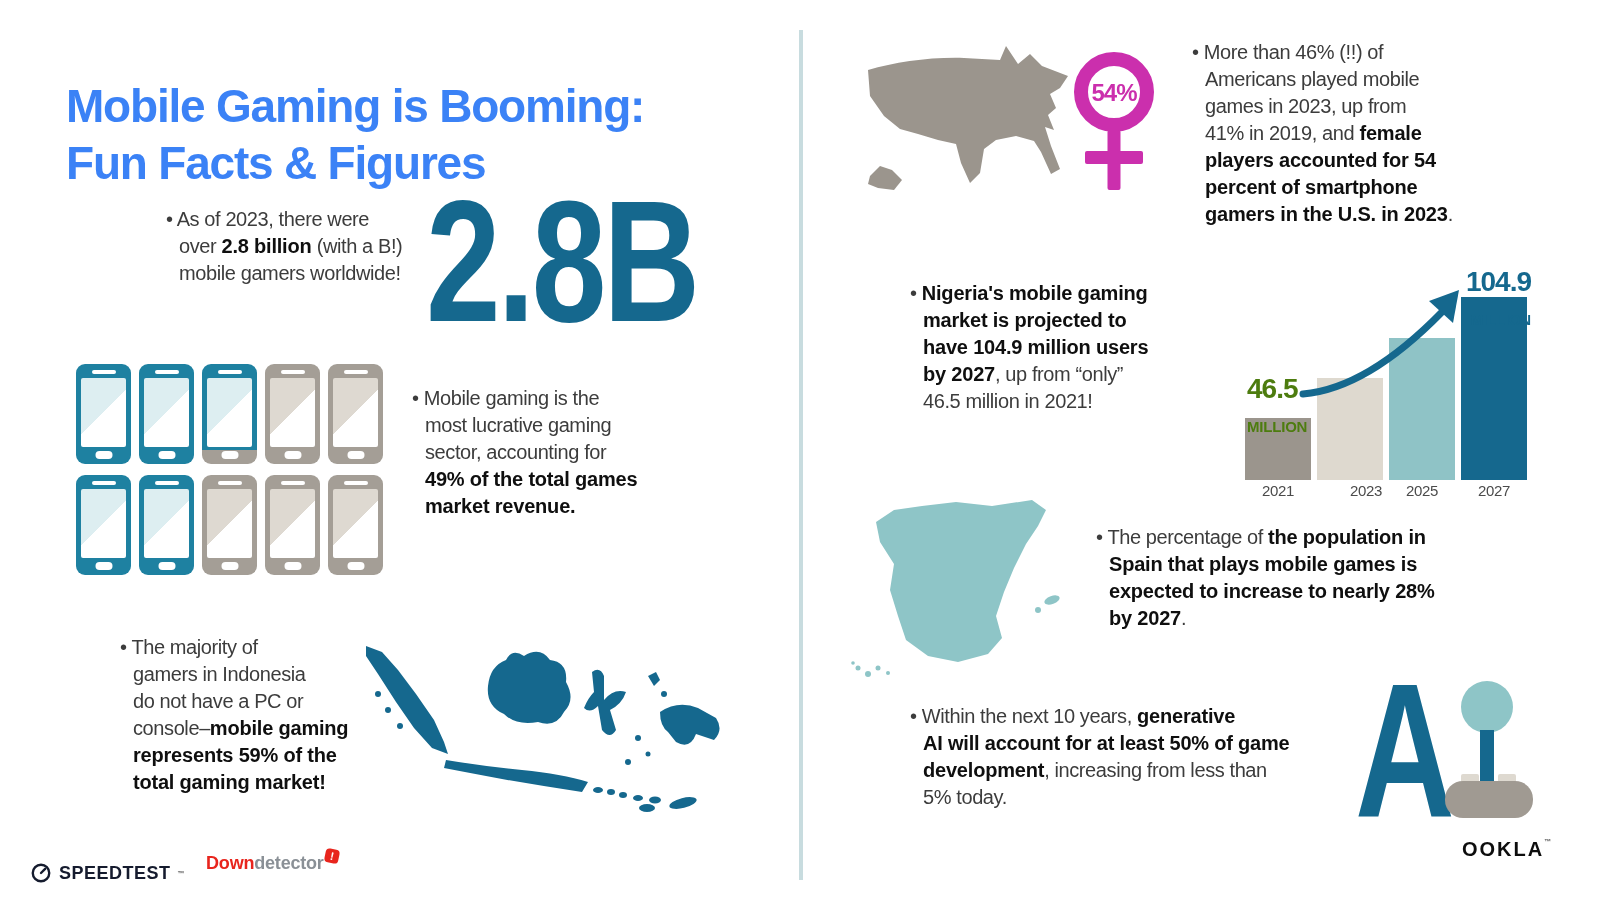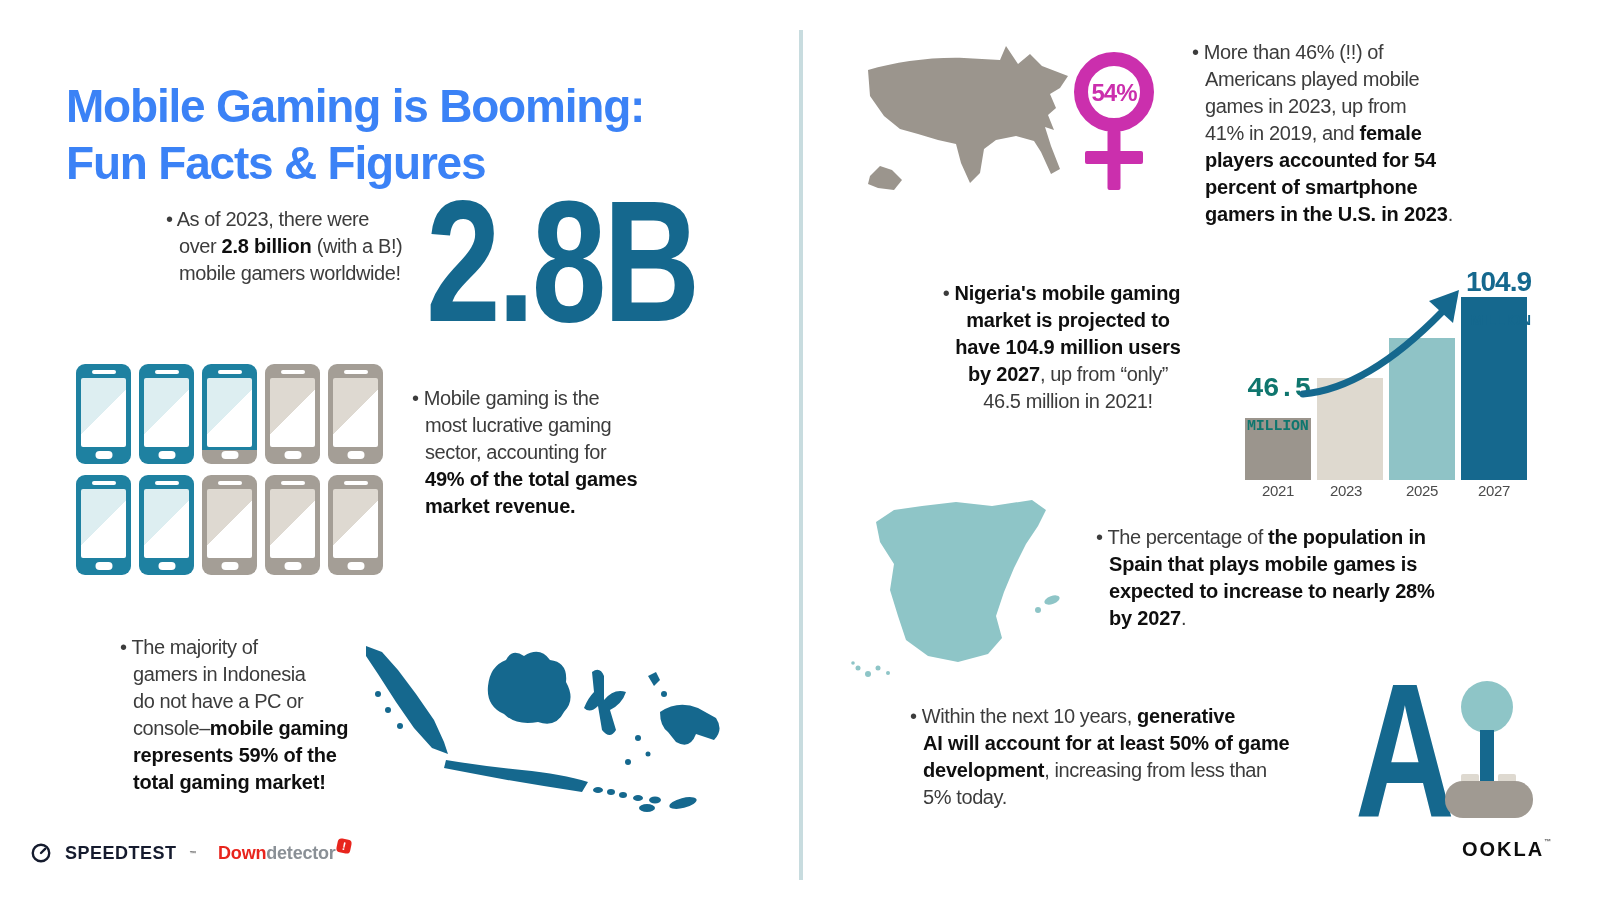--- a/index.html
+++ b/index.html
@@ -45,33 +45,33 @@
     width:17px; height:8px; background:#ffffff; border-radius:4px; }
 
   
   .chart { position:absolute; left:1245px; top:246px; width:290px; height:252px; }
   .chart .bar { position:absolute; bottom:18px; width:66px; }
   .chart .bar-label { position:absolute; top:236px; width:66px; text-align:center;
     font-size:15px; color:#4b4b4b; letter-spacing:-0.3px; }
   .chart .anno { position:absolute; font-weight:700; line-height:1; }
   .chart .anno .num { font-size:28px; letter-spacing:-1px; display:block; }
   .chart .anno .unit { font-size:15px; letter-spacing:-0.2px; display:block; margin-top:16px; }
-  .anno-first { left:2px; top:129px; color:#0f766e;font-family:Liberation Mono, monospace; }
+  .anno-first { left:2px; top:129px; color:#4d7c0f; }
   .anno-last  { left:190px; top:22px; width:96px; text-align:right; color:#15688e; }
   .chart svg.arrow { position:absolute; left:0; top:0; }
 
   
   .ai-wrap { position:absolute; left:1335px; top:660px; width:205px; height:160px; }
   .ai-a { position:absolute; left:20px; top:-5px; font-size:192px; line-height:192px;
     font-weight:700; color:#15688e; transform:scaleX(0.72); transform-origin:left top; }
 
   
   .footer-left { position:absolute; left:30px; top:842px; display:flex; align-items:center; gap:9px; }
-  .speedtest { display:flex; align-items:center; gap:13px; color:#151b2e; font-weight:700;
-    font-size:18px; letter-spacing:0.5px; }
+  .speedtest { display:flex; align-items:center; gap:7px; color:#151b2e; font-weight:700;
+    font-size:18px; letter-spacing:0.5px;margin-top:20px; }
   .downdetector { font-size:18px; font-weight:700; letter-spacing:-0.2px; margin-left:12px; position:relative; }
   .downdetector .dd-down { color:#e8251d; }
   .downdetector .dd-detector { color:#8a9096; }
   .dd-badge { display:inline-block; width:14px; height:14px; background:#e8251d; border-radius:4px;
     color:#ffffff; font-size:11px; line-height:14px; text-align:center; font-weight:700;
     transform:rotate(12deg); vertical-align:top; margin-top:-4px; margin-left:1px; }
   .tm { font-size:7px; vertical-align:top; color:#555; }
   .ookla { position:absolute; left:1462px; top:838px; font-size:20px; font-weight:600;
     letter-spacing:2px; color:#0d0d0d; }
 </style>
@@ -197,32 +197,32 @@
   </svg>
 
   <div class="bullet" style="left:1192px; top:39px; width:300px;"><span>• More than 46% (!!) of
 Americans played mobile
 games in 2023, up from
 41% in 2019, and </span><span class="b">female
 players accounted for 54
 percent of smartphone
 gamers in the U.S. in 2023</span><span>.</span></div>
 
-  <div class="bullet" style="left:910px; top:280px; width:290px;text-align:center;"><span>• </span><span class="b">Nigeria's mobile gaming
+  <div class="bullet" style="left:910px; top:280px; width:290px;"><span>• </span><span class="b">Nigeria's mobile gaming
 market is projected to
 have 104.9 million users
 by 2027</span><span>, up from “only”
  46.5 million in 2021!</span></div>
 
   <div class="chart">
     <div>
         <div class="bar" style="left: 0px; height: 62px; background: rgb(155, 149, 141);"></div>
         <div class="bar-label" style="left: 0px;">2021</div>
         <div class="bar" style="left: 72px; height: 102px; background: rgb(222, 217, 207);"></div>
-        <div class="bar-label" style="left: 68px;">2023</div>
+        <div class="bar-label" style="left: 88px;">2023</div>
         <div class="bar" style="left: 144px; height: 142px; background: rgb(143, 195, 198);"></div>
         <div class="bar-label" style="left: 144px;">2025</div>
         <div class="bar" style="left: 216px; height: 183px; background: rgb(21, 104, 142);"></div>
         <div class="bar-label" style="left: 216px;">2027</div>
       </div>
     <div class="anno anno-first">
       <span class="num">46.5</span>
       <span class="unit">MILLION</span>
     </div>
     <div class="anno anno-last">

